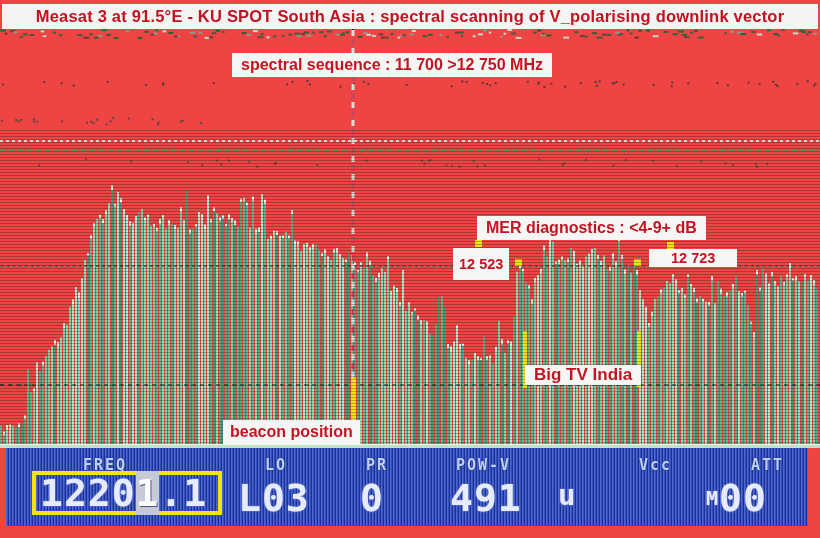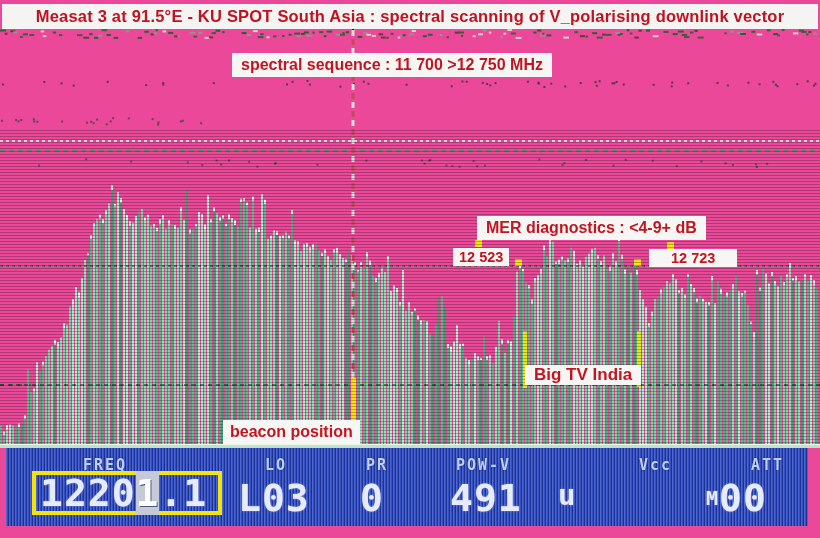--- a/index.html
+++ b/index.html
@@ -1,26 +1,26 @@
 <!DOCTYPE html>
 <html><head>
 <meta charset="utf-8">
 <style>
   html,body{margin:0;padding:0;background:#000;}
-  #screen{position:relative;width:820px;height:538px;background:#ec4899;overflow:hidden;
+  #screen{position:relative;width:820px;height:538px;background:#ef4444;overflow:hidden;
           font-family:"Liberation Sans",sans-serif;}
   #spec{position:absolute;left:0;top:0;z-index:0;}
   #scanlines{position:absolute;left:0;top:128px;width:820px;height:320px;z-index:1;pointer-events:none;
      background:repeating-linear-gradient(to bottom, rgba(0,0,0,0) 0 2px, rgba(6,18,10,0.28) 2px 3px);}
   .titlebar{position:absolute;left:2px;right:2px;top:4px;height:25px;background:#f4f4f2;z-index:2;
      color:#c21120;font-weight:bold;font-size:16.5px;line-height:25px;text-align:center;letter-spacing:0.2px;}
   .tag{position:absolute;background:#f6f6f4;color:#c41421;font-weight:bold;z-index:2;white-space:nowrap;}
   .tag.seq{left:232px;top:53px;font-size:16px;padding:3px 9px;text-align:right;}
   .tag.mer{left:477px;top:200px;font-size:16px;padding:3px 9px;margin-top:16px;}
-  .tag.mk1{left:453px;top:248px;font-size:14.5px;padding:1px 6px;}
+  .tag.mk1{left:453px;top:248px;font-size:14.5px;padding:8px 6px;}
   .tag.mk2{left:649px;top:249px;font-size:14.5px;padding:1px 22px;}
   .tag.btv{left:525px;top:365px;font-size:17px;padding:0 9px;}
   .tag.bcn{left:217px;top:420px;font-size:16px;padding:3px 7px;margin-left:6px;}
   .baseline{position:absolute;left:0;top:444px;width:820px;height:4px;z-index:1;
      background:linear-gradient(to bottom,#eef8ee 0 1px,#bfe3c4 1px 4px);}
   .statusbar{position:absolute;left:6px;top:448px;width:802px;height:78px;z-index:3;
      background:repeating-linear-gradient(to right,#4b67d6 0 1px,#3350c0 1px 2px,#20308f 2px 3px);
      font-family:"DejaVu Sans Mono","Liberation Mono",monospace;}
   .f-label{position:absolute;top:8px;font-size:15px;font-weight:bold;color:#bccff6;letter-spacing:2px;
      text-shadow:0 0 2px #23307f;}

